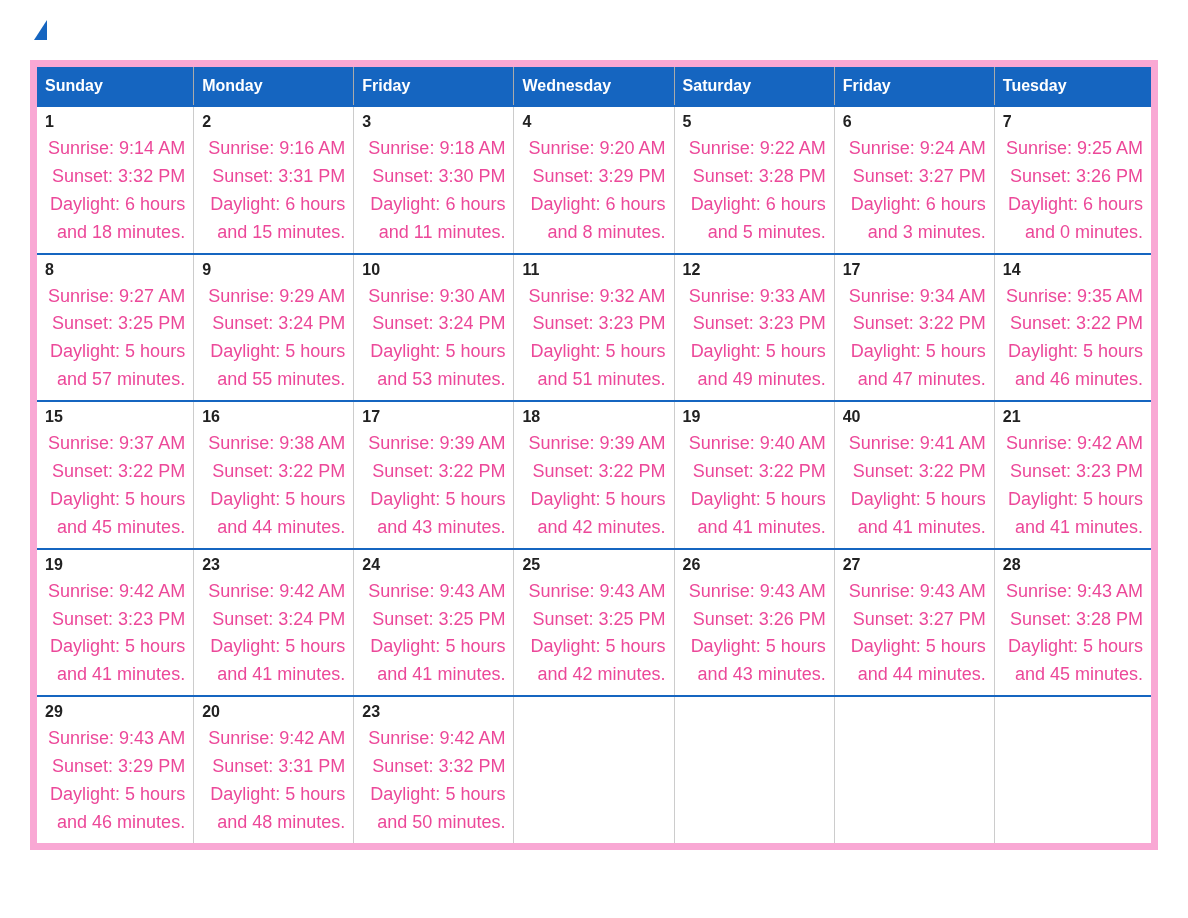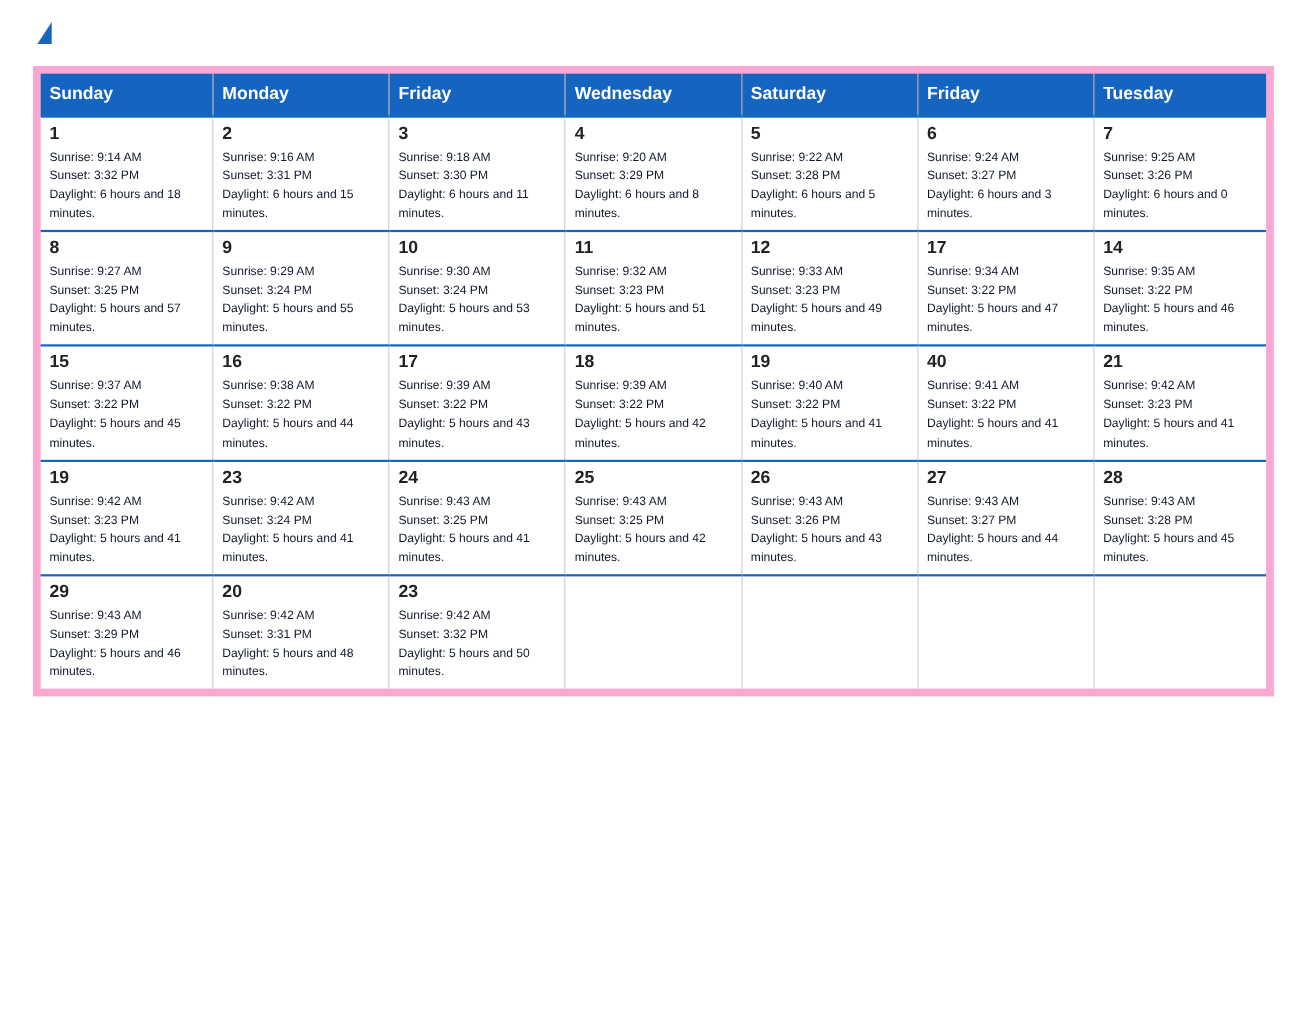--- a/index.html
+++ b/index.html
@@ -61,22 +61,23 @@
     }
     .day-number {
       font-size: 16px;
       font-weight: bold;
       color: #222;
       margin-bottom: 4px;
       display: block;
     }
     .day-info {
       line-height: 1.55;
-      color: #0f172a;
-      font-size: 11px;
+      color: #ec4899;
+      font-size: 18px;
+      text-align: right;
     }
     .empty-cell {
       background: #fff;
     }
     .week-row td {
       border-top: 2px solid #1565C0;
     }
   </style>
 </head>
 <body>

